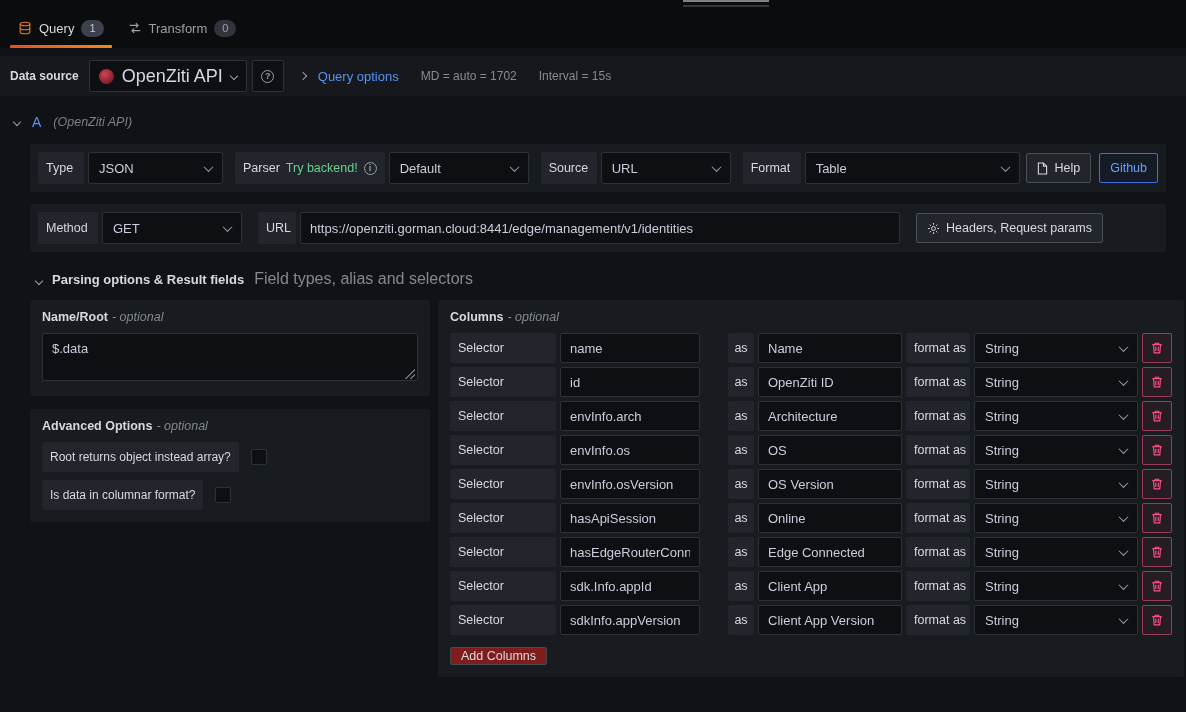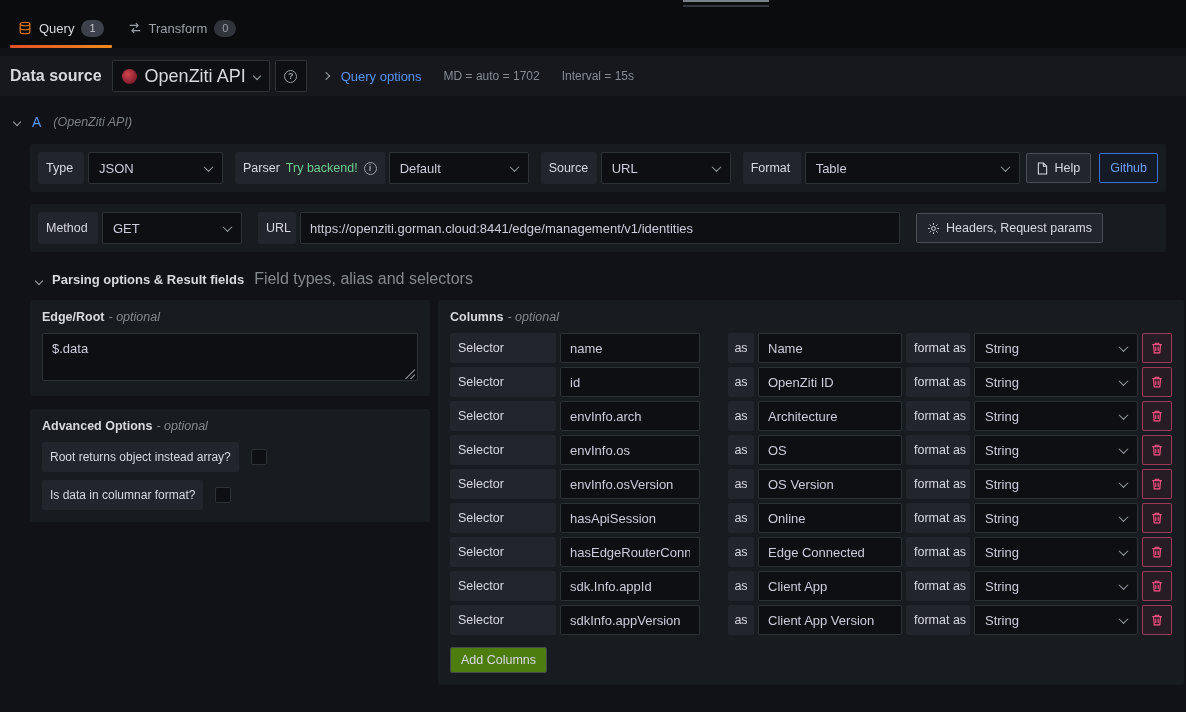--- a/index.html
+++ b/index.html
@@ -16,21 +16,21 @@
   .pane-splitter .l2 { height:2px; background:#33363c; margin-top:3px; }
   .tab { position:relative; height:40px; display:flex; align-items:center; gap:7px; padding:0 12px; cursor:pointer;text-align:center; }
   .tab .tab-label { font-size:13px; font-weight:500; color:#9aa0a7; }
   .tab.active .tab-label { color:#d8d9df; }
   .tab.active::after { content:""; position:absolute; left:4px; right:4px; bottom:0; height:3px;
     background:linear-gradient(90deg,#e55026,#f08a1c); border-radius:1px; }
   .badge { background:#3d414b; color:#c7c9cf; border-radius:999px; padding:1px 8px; font-size:11px; line-height:15px; }
   .tab:not(.active) .badge { background:#31343b; color:#9aa0a7; }
   
   .toolbar { height:40px; margin-top:8px; background:#16181d; display:flex; align-items:center; padding:0 8px; }
-  .ds-label { font-size:16px; font-weight:600; color:#d8d9df; padding:0 10px 0 2px; }
+  .ds-label { font-size:12px; font-weight:600; color:#d8d9df; padding:0 10px 0 2px; }
   .ds-picker { height:32px; min-width:152px; background:#0d0f13; border:1px solid #2c3235; border-radius:2px;
     display:flex; align-items:center; gap:8px; padding:0 9px; cursor:pointer; }
   .ds-logo { width:15px; height:15px; border-radius:50%; flex-shrink:0;
     background:radial-gradient(circle at 38% 35%, #d2434f 0%, #8c2231 62%, #5f1420 100%); }
   .ds-value { font-size:18px; color:#d8d9df; flex:1; }
   .icon-btn { width:32px; height:32px; margin-left:5px; background:#0d0f13; border:1px solid #2c3235; border-radius:2px;
     display:flex; align-items:center; justify-content:center; cursor:pointer; }
   .qcircle,.info-circle { width:13px; height:13px; border:1px solid #9aa0a7; border-radius:50%; color:#9aa0a7;
     font-size:9px; font-weight:bold; font-style:normal; display:flex; align-items:center; justify-content:center; }
   .chev { display:inline-block; width:6px; height:6px; border-right:1.5px solid #9aa0a7; border-bottom:1.5px solid #9aa0a7; }
@@ -86,21 +86,21 @@
   .col-row .flabel { height:30px; }
   .w-selector { width:106px; }
   .w-selinput { width:140px; }
   .w-as { width:26px; justify-content:center;margin-left:24px; }
   .w-alias { width:144px; }
   .w-format { width:64px; }
   .w-formatsel { width:164px; height:30px; }
   .col-row .tinput { height:30px; }
   .trash-btn { width:30px; height:30px; flex-shrink:0; border-radius:2px; border:1px solid rgba(255,82,134,.55);
     background:rgba(210,55,92,.08); display:flex; align-items:center; justify-content:center; cursor:pointer; }
-  .add-btn { margin-top:12px; height:26px; padding:0 10px; border-radius:2px; background:#4d7c0f;
+  .add-btn { margin-top:12px; height:18px; padding:0 10px; border-radius:2px; background:#7f1d1d;
     border:1px solid #44484f; color:#d8d9df; font-size:12.5px; font-weight:500; cursor:pointer; }
 </style>
 </head>
 <body>
 
 <div>
 
   <div class="topbar">
     <div class="pane-splitter">
       <div class="l1"></div>
@@ -221,21 +221,21 @@
       <span class="chev down"></span>
       <span class="section-title">Parsing options &amp; Result fields</span>
       <span class="section-sub">Field types, alias and selectors</span>
     </div>
 
     <div class="cols-area">
       <div class="left-col">
 
         <div class="panel">
           <div class="panel-title">
-            <span>Edge/Root</span><span class="opt">- optional</span>
+            <span>Name/Root</span><span class="opt">- optional</span>
           </div>
           <div class="ta-wrap">
             <textarea class="tinput" spellcheck="false" style="">$.data</textarea>
             <span class="resize-corner"></span>
           </div>
         </div>
 
         <div class="panel">
           <div class="panel-title">
             <span>Advanced Options</span><span class="opt">- optional</span>

